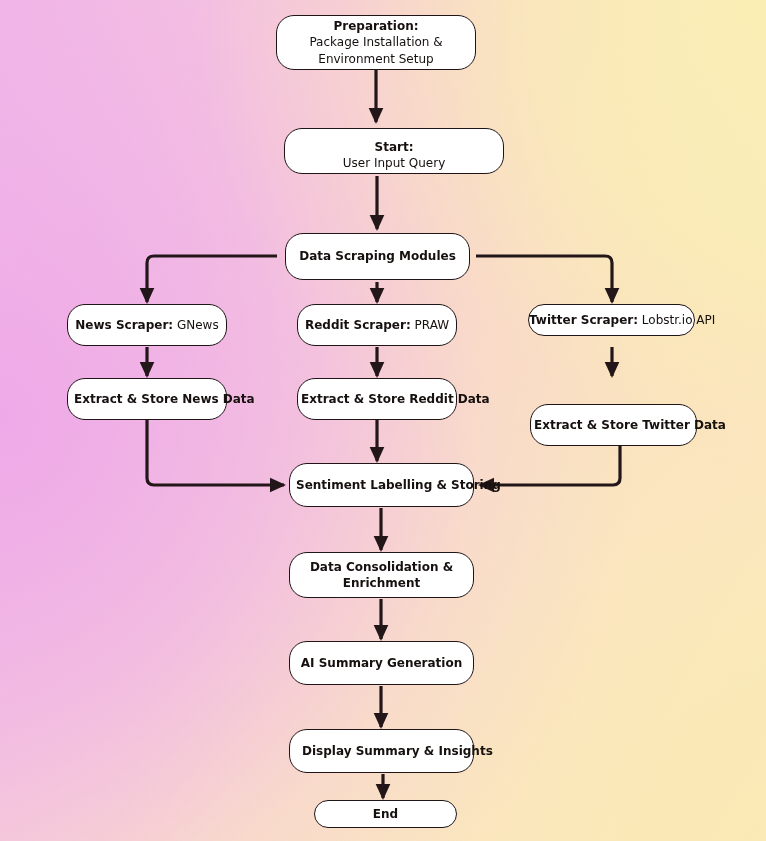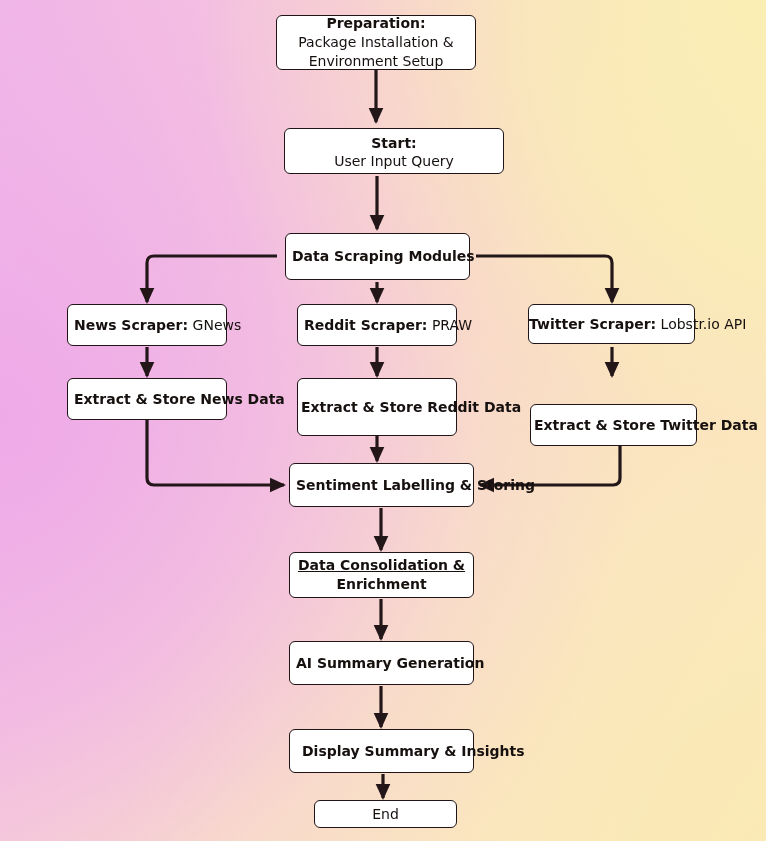--- a/index.html
+++ b/index.html
@@ -29,27 +29,27 @@
     top: 0;
     width: 766px;
     height: 841px;
     pointer-events: none;
   }
   .node {
     position: absolute;
     box-sizing: border-box;
     background: #ffffff;
     border: 1.6px solid #1f1416;
-    border-radius: 6px;
+    border-radius: 18px;
     display: flex;
     align-items: center;
     justify-content: center;
     text-align: center;
     color: #16100f;
-    font-size: 14px;
+    font-size: 12px;
     line-height: 1.34;
     padding: 2px 6px;
     white-space: nowrap;
   }
   .node .inner {
     width: 100%;
   }
   .node.wrap {
     white-space: normal;
   }
@@ -128,68 +128,68 @@
       <span style="font-weight:700;">News Scraper:</span><span> GNews</span>
     </div>
   </div>
 
   <div class="node" style="left:297px; top:304px; width:160px; height:42px;justify-content:flex-end;">
     <div class="inner">
       <span style="font-weight:700;">Reddit Scraper:</span><span> PRAW</span>
     </div>
   </div>
 
-  <div class="node" style="left:528px; top:304px; width:167px; height:40px; padding-left:0; padding-right:4px;">
+  <div class="node" style="left:528px; top:304px; width:167px; height:32px; padding-left:0; padding-right:4px;">
     <div class="inner">
       <span style="font-weight:700;">Twitter Scraper:</span><span> Lobstr.io API</span>
     </div>
   </div>
 
   <div class="node" style="left:67px; top:378px; width:160px; height:42px;">
     <div class="inner">
       <span style="font-weight:700;text-align:center;">Extract &amp; Store News Data</span>
     </div>
   </div>
 
-  <div class="node" style="left:297px; top:378px; width:160px; height:58px; padding-left:3px; padding-right:3px;">
+  <div class="node" style="left:297px; top:378px; width:160px; height:42px; padding-left:3px; padding-right:3px;">
     <div class="inner">
       <span style="font-weight:700;">Extract &amp; Store Reddit Data</span>
     </div>
   </div>
 
   <div class="node" style="left:530px; top:378px; width:167px; height:42px; padding-left:3px; padding-right:7px;margin-top:26px;">
     <div class="inner">
       <span style="font-weight:700;">Extract &amp; Store Twitter Data</span>
     </div>
   </div>
 
   <div class="node" style="left:289px; top:463px; width:185px; height:44px;">
     <div class="inner">
       <span style="font-weight:700;">Sentiment Labelling &amp; Storing</span>
     </div>
   </div>
 
   <div class="node wrap" style="left:289px; top:552px; width:185px; height:46px;">
     <div class="inner">
-      <span class="lbl-line" style="font-weight:700;text-decoration:underline;">Data Consolidation &amp;</span>
+      <span class="lbl-line" style="font-weight:700;">Data Consolidation &amp;</span>
       <span class="lbl-line" style="font-weight:700;">Enrichment</span>
     </div>
   </div>
 
   <div class="node" style="left:289px; top:641px; width:185px; height:44px;">
     <div class="inner">
       <span style="font-weight:700;">AI Summary Generation</span>
     </div>
   </div>
 
   <div class="node" style="left:289px; top:729px; width:185px; height:44px;padding-left:12px;">
     <div class="inner">
       <span style="font-weight:700;">Display Summary &amp; Insights</span>
     </div>
   </div>
 
   <div class="node" style="left:314px; top:800px; width:143px; height:28px;">
     <div class="inner">
-      <span style="font-weight:400;">End</span>
+      <span style="font-weight:700;">End</span>
     </div>
   </div>
 
 </div>
 
 </body></html>

